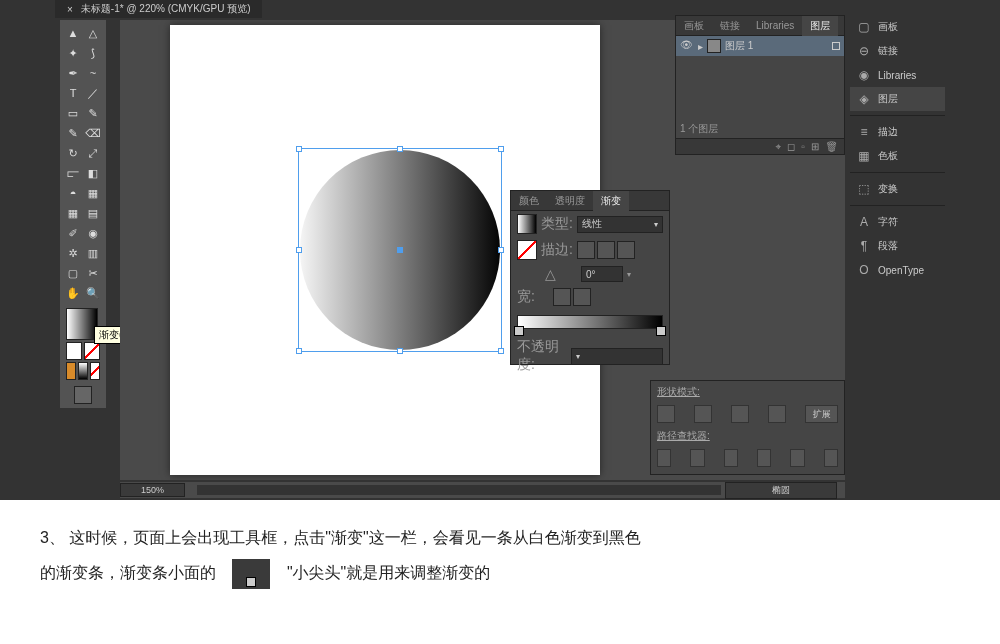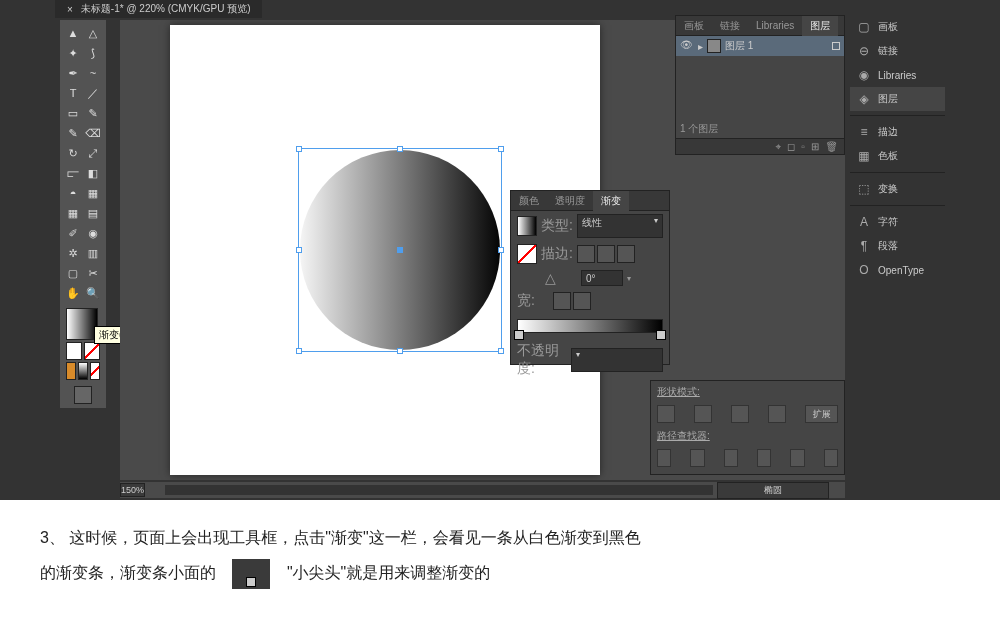--- a/index.html
+++ b/index.html
@@ -13,35 +13,35 @@
 .swatch-area { margin-top:6px; }
 .big-swatch { width:32px; height:32px; background:linear-gradient(to right,#fff,#000); border:1px solid #222; margin:2px; }
 .small-swatch { width:18px; height:18px; border:1px solid #222; display:inline-block; }
 .tip { position:absolute; left:94px; top:326px; background:#ffffe1; border:1px solid #000; font-size:10px; padding:1px 4px; color:#000; }
 .canvas-area { position:absolute; left:120px; top:20px; right:155px; bottom:20px; background:#4a4a4a; overflow:hidden; }
 .artboard { position:absolute; left:50px; top:5px; width:430px; height:450px; background:#fff; box-shadow:0 0 8px rgba(0,0,0,0.5); }
 .circle { position:absolute; left:130px; top:125px; width:200px; height:200px; border-radius:50%; background:linear-gradient(to right,#f5f5f5,#050505); }
 .bbox { position:absolute; left:128px; top:123px; width:204px; height:204px; border:1px solid #4f9eed; }
 .handle { position:absolute; width:6px; height:6px; background:#fff; border:1px solid #4f9eed; margin:-3px; }
 .scrollbar-h { position:absolute; bottom:2px; left:120px; right:155px; height:16px; background:#4a4a4a; display:flex; align-items:center; font-size:9px; color:#ccc; }
-.zoom-box { background:#3a3a3a; border:1px solid #222; padding:1px 0; margin-right:16px; }
+.zoom-box { background:#3a3a3a; border:1px solid #222; padding:1px 20px; margin-right:8px; }
 .layers-panel { position:absolute; right:155px; top:15px; width:170px; height:140px; background:#454545; border:1px solid #222; font-size:10px; color:#ccc; }
 .panel-tabs { height:20px; background:#383838; display:flex; align-items:center; border-bottom:1px solid #222; }
 .panel-tab { padding:3px 8px; color:#999; cursor:pointer; font-size:10px; }
 .panel-tab.active { background:#454545; color:#eee; }
 .layer-row { display:flex; align-items:center; height:20px; padding:2px 4px; background:#5a6a7a; }
 .layer-eye { width:14px; height:14px; margin-right:4px; }
 .layer-thumb { width:14px; height:14px; background:#888; margin-right:4px; border:1px solid #222; }
 .layer-count { position:absolute; bottom:18px; left:4px; font-size:10px; color:#999; }
 .panel-footer { position:absolute; bottom:0; left:0; right:0; height:16px; background:#383838; border-top:1px solid #222; display:flex; justify-content:flex-end; gap:6px; padding:2px 6px; }
 .panel-footer span { font-size:10px; color:#999; cursor:pointer; }
 .gradient-panel { position:absolute; left:510px; top:190px; width:160px; height:175px; background:#454545; border:1px solid #222; font-size:10px; color:#ccc; }
 .gp-row { display:flex; align-items:center; padding:3px 6px; gap:4px; }
 .gp-label { color:#999; width:32px; text-align:left; font-size:14px; }
-.gp-select { flex:1; background:#333; border:1px solid #222; color:#ccc; font-size:10px; padding:1px 4px; height:24px; display:flex; justify-content:space-between; }
+.gp-select { flex:1; background:#333; border:1px solid #222; color:#ccc; font-size:10px; padding:1px 4px; height:17px; display:flex; align-items:center; justify-content:space-between; }
 .gp-select::after { content:"▾"; font-size:8px; }
 .gp-input { background:#333; border:1px solid #222; color:#ccc; font-size:10px; padding:1px 4px; height:16px; width:42px; }
 .gradient-bar { height:14px; background:linear-gradient(to right,#fff,#000); margin:6px; border:1px solid #222; position:relative; }
 .gradient-bar::before,.gradient-bar::after { content:""; position:absolute; bottom:-8px; width:8px; height:8px; background:#ccc; border:1px solid #000; }
 .gradient-bar::before { left:-4px; }
 .gradient-bar::after { right:-4px; }
 .gp-swatch-sm { width:20px; height:20px; border:1px solid #222; }
 .pathfinder-panel { position:absolute; right:155px; top:380px; width:195px; height:95px; background:#454545; border:1px solid #222; font-size:10px; color:#ccc; }
 .pf-label { padding:4px 6px; color:#aaa; font-size:10px;text-decoration:underline; }
 .pf-row { display:flex; gap:19px; padding:2px 6px; }

